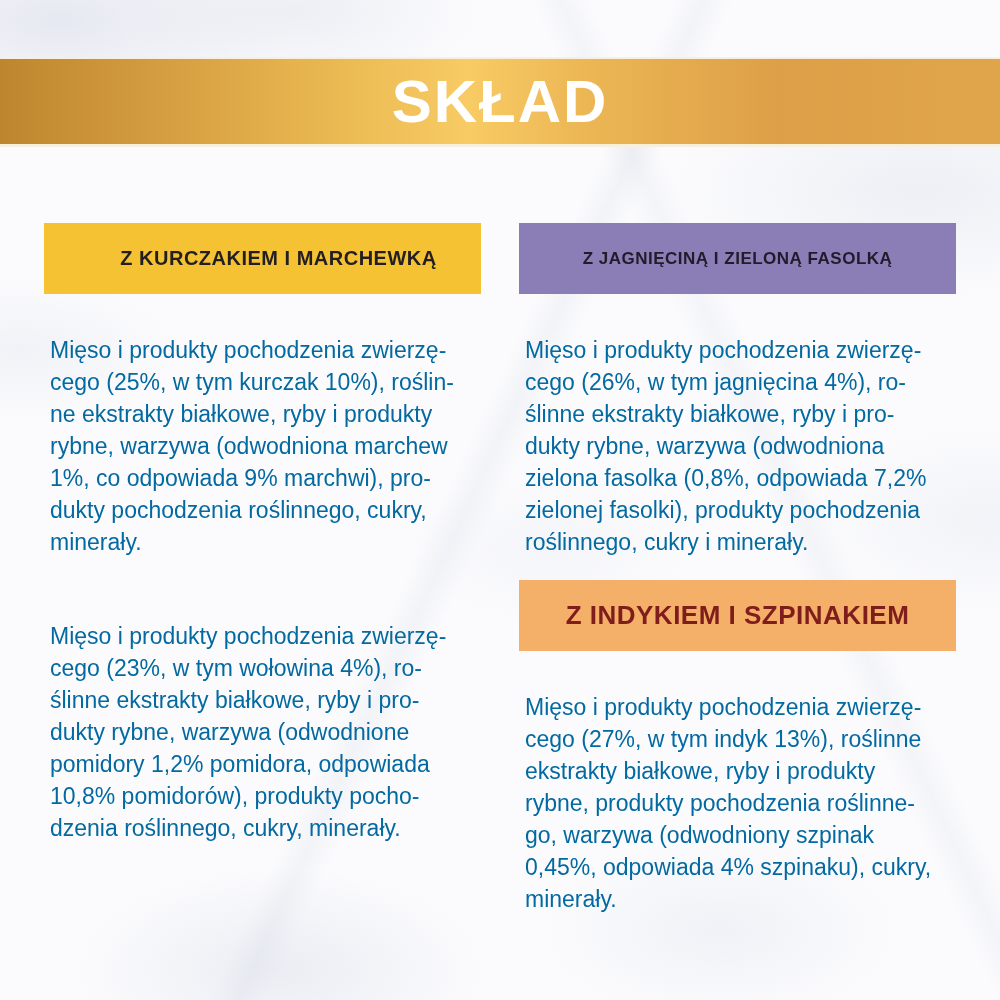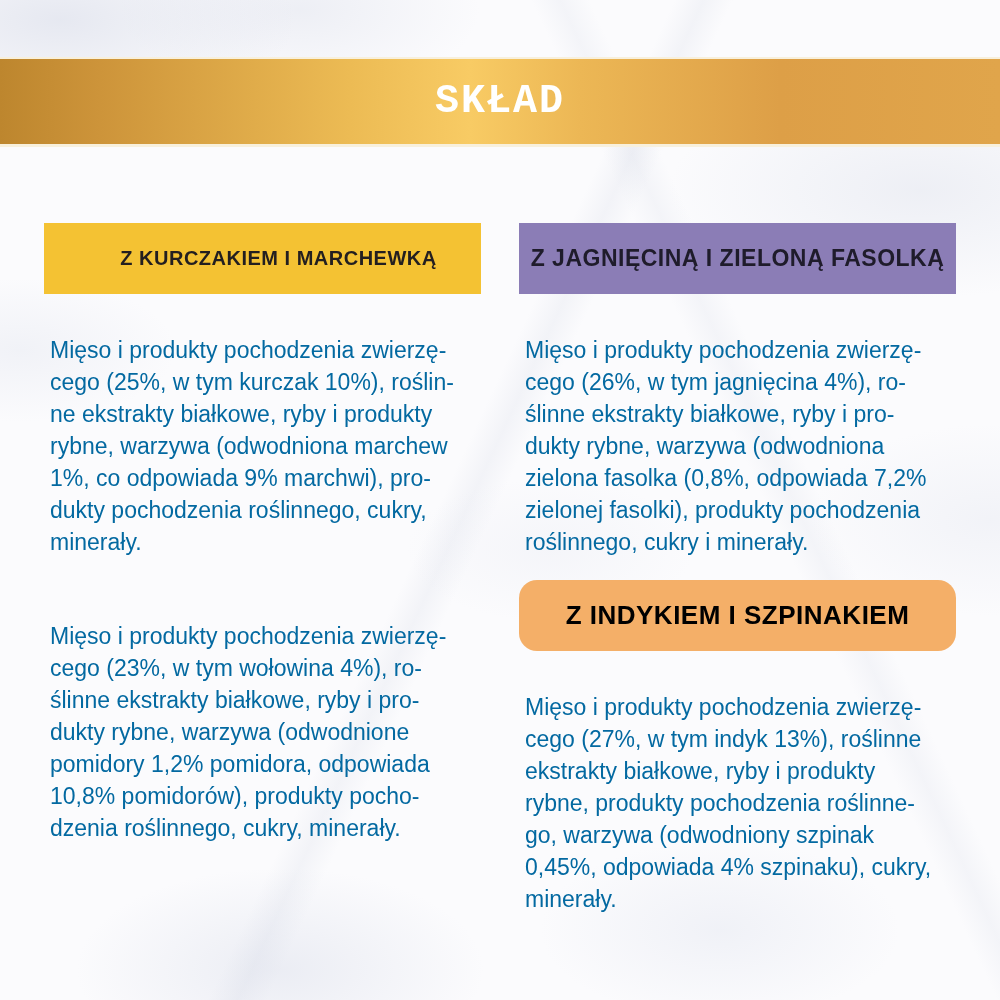--- a/index.html
+++ b/index.html
@@ -36,24 +36,23 @@
     justify-content: center;
     border-top: 2px solid #f8f0dc;
     border-bottom: 3px solid #f8f0dc;
     background: linear-gradient(90deg,
       #bd862e 0%, #cd943a 10%, #ecbb54 35%, #f8cb64 47%,
       #ecb755 58%, #dd9f47 78%, #e0a54b 100%);
   }
   .banner h1 {
     margin: 0;
     color: #ffffff;
-    font-size: 40px;
+    font-size: 60px;
     font-weight: bold;
     letter-spacing: 2px;
-    font-family: Liberation Mono, monospace;
   }
 
   .grid {
     margin: 76px 44px 0 44px;
     display: grid;
     grid-template-columns: 1fr 1fr;
     column-gap: 38px;
     row-gap: 22px;
   }
 
@@ -65,24 +64,24 @@
     text-align: center;
   }
   .card-header h2 {
     margin: 0;
     font-weight: bold;
     letter-spacing: .5px;
   }
   .v-yellow .card-header { background: #f4c233; color: #231f20; }
   .v-purple .card-header { background: #8b7db6; color: #1f1c2b; }
   .v-red    .card-header { background: #e9261c; color: #260b06; }
-  .v-orange .card-header { background: #f4af68; color: #000000; border-radius: 18px; }
+  .v-orange .card-header { background: #f4af68; color: #7f1d1d; }
 
   .v-yellow h2 { font-size: 20px; margin-left: 32px; }
-  .v-purple h2 { font-size: 23px; }
+  .v-purple h2 { font-size: 17px; }
   .v-red    h2 { font-size: 26px; }
   .v-orange h2 { font-size: 26px; }
 
   .card-body {
     margin: 40px 0 0 6px;
     font-size: 23px;
     line-height: 32px;
     color: #0369a1;
     white-space: pre-line;
   }

